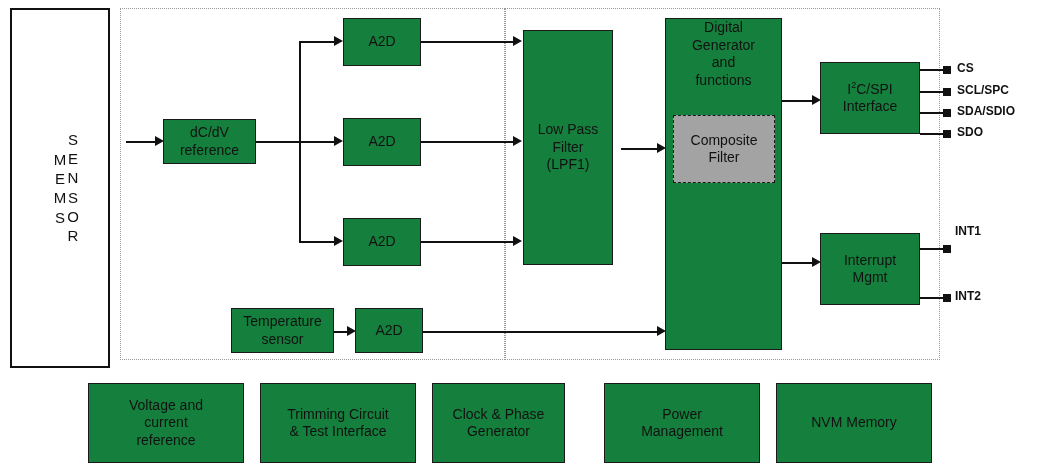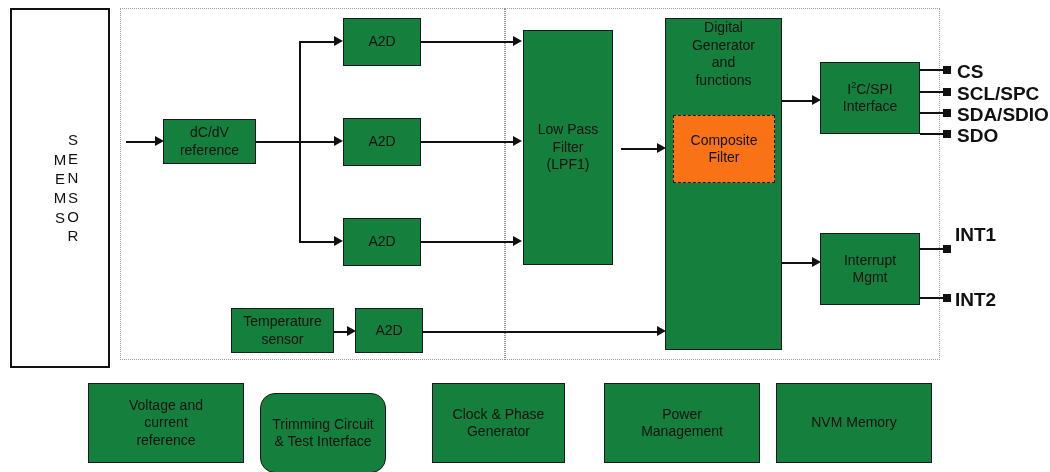--- a/index.html
+++ b/index.html
@@ -3,36 +3,36 @@
 <meta charset="utf-8">
 <style>
   html,body{margin:0;padding:0;background:#ffffff;}
   body{font-family:"Liberation Sans", sans-serif;}
   #canvas{position:relative;width:1050px;height:472px;background:#fff;overflow:hidden;}
 
   .box{position:absolute;box-sizing:border-box;border:1.5px solid #1a1a1a;background:#15803d;
        display:flex;align-items:center;justify-content:center;text-align:center;
        font-size:14px;color:#111;line-height:1.25;}
   .dash-outer{position:absolute;box-sizing:border-box;border:1.5px dotted #9a9a9a;background:transparent;}
-  .dashbox{position:absolute;box-sizing:border-box;border:1.6px dashed #1a1a1a;background:#f97316;
+  .dashbox{position:absolute;box-sizing:border-box;border:1.6px dashed #1a1a1a;background:#a3a3a3;
        display:flex;align-items:center;justify-content:center;text-align:center;font-size:14px;color:#111;line-height:1.25;}
 
   .mems{position:absolute;box-sizing:border-box;border:2px solid #111;background:#fff;}
   .mems-text{position:absolute;left:0;right:0;top:50%;transform:translateY(-50%);
        text-align:center;font-size:15px;letter-spacing:0px;line-height:1.28;color:#111;}
 
   .ln{position:absolute;background:#111;}
   .hln{height:2px;}
   .vln{width:2px;}
 
   .arrow{position:absolute;width:0;height:0;border-style:solid;}
   .arrow-r{border-width:5.5px 0 5.5px 9px;border-color:transparent transparent transparent #111;}
 
   .sq{position:absolute;width:8px;height:8px;background:#111;}
-  .pinlabel{position:absolute;font-size:19px;font-weight:bold;color:#111;white-space:nowrap;}
+  .pinlabel{position:absolute;font-size:12px;font-weight:bold;color:#111;white-space:nowrap;}
   sup{font-size:9px;vertical-align:super;}
 </style>
 </head>
 <body>
 
 <div id="canvas">
 
   <div class="dash-outer" style="left:120px;top:8px;width:385px;height:352px;"></div>
   <div class="dash-outer" style="left:505px;top:8px;width:435px;height:352px;"></div>
 
@@ -178,21 +178,21 @@
   <div class="arrow arrow-r" style="left:657px;top:326px;"></div>
 
   <div class="box" style="left:88px;top:383px;width:156px;height:80px;">
     <div>
       <div>Voltage and</div>
       <div>current</div>
       <div>reference</div>
     </div>
   </div>
 
-  <div class="box" style="left:260px;top:393px;width:126px;height:80px;border-radius:15px;">
+  <div class="box" style="left:260px;top:383px;width:156px;height:80px;">
     <div>
       <div>Trimming Circuit</div>
       <div>&amp; Test Interface</div>
     </div>
   </div>
 
   <div class="box" style="left:432px;top:383px;width:133px;height:80px;">
     <div>
       <div>Clock &amp; Phase</div>
       <div>Generator</div>

